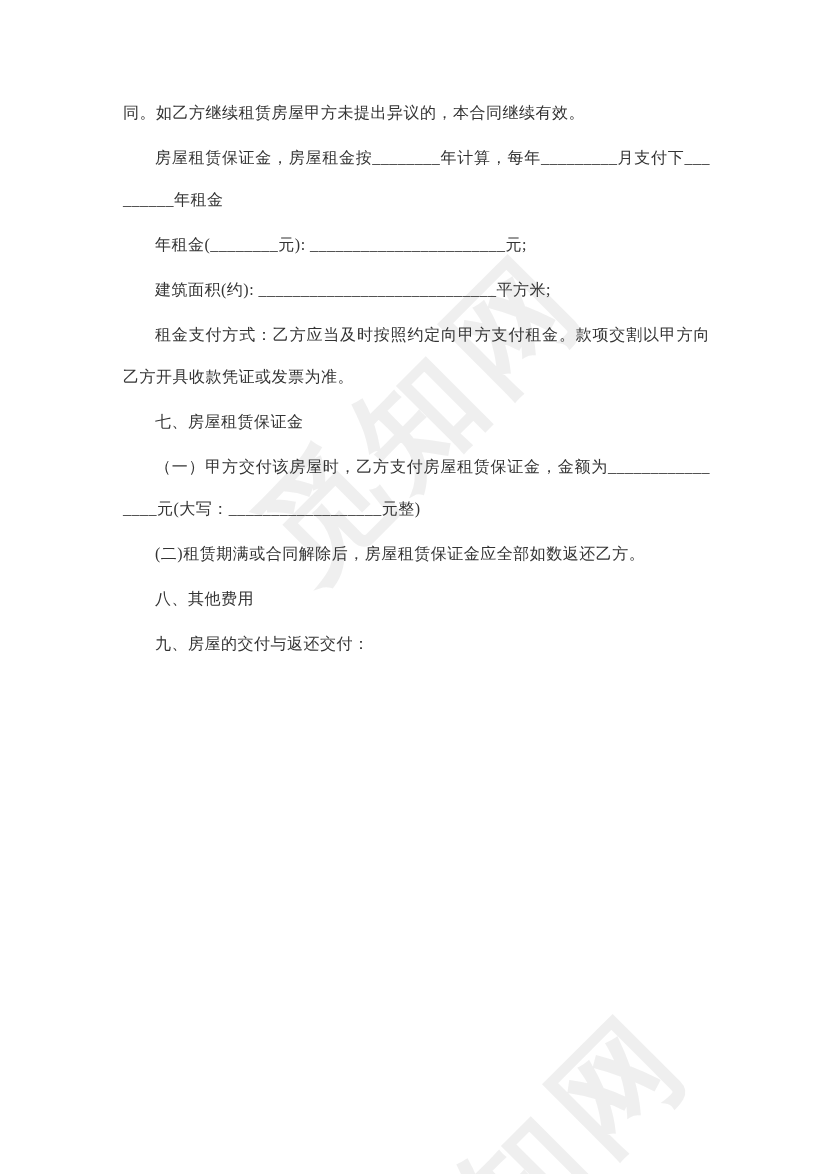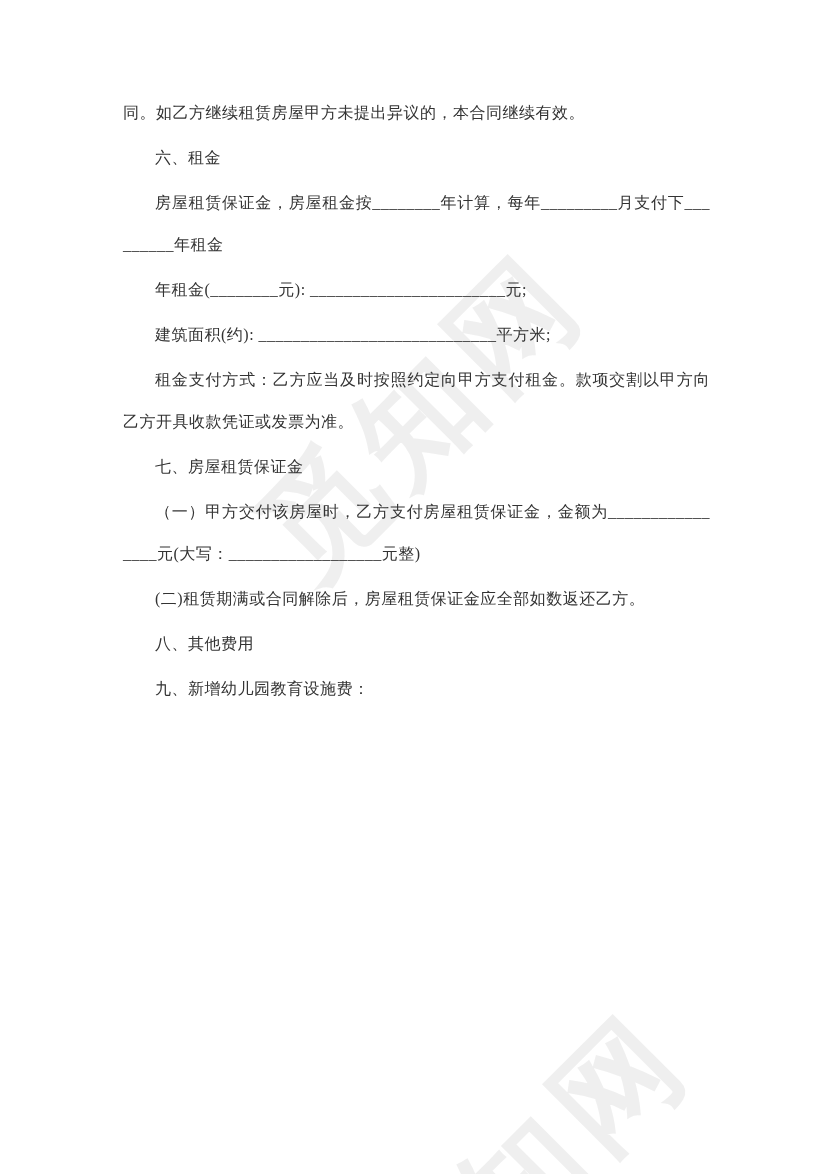--- a/index.html
+++ b/index.html
@@ -54,25 +54,24 @@
 <body>
 
 <div class="page">
 
   <div class="watermark" id="wm-center">觅知网</div>
 
   <div class="watermark" id="wm-bottom">觅知网</div>
 
   <div class="content">
     <p class="para">同。如乙方继续租赁房屋甲方未提出异议的，本合同继续有效。</p>
-    <p class="para indent">六、租金</p>
     <p class="para indent">房屋租赁保证金，房屋租金按________年计算，每年_________月支付下_________年租金</p>
     <p class="para indent">年租金(________元): _______________________元;</p>
     <p class="para indent">建筑面积(约): ____________________________平方米;</p>
     <p class="para indent">租金支付方式：乙方应当及时按照约定向甲方支付租金。款项交割以甲方向乙方开具收款凭证或发票为准。</p>
     <p class="para indent">七、房屋租赁保证金</p>
     <p class="para indent">（一）甲方交付该房屋时，乙方支付房屋租赁保证金，金额为________________元(大写：__________________元整)</p>
     <p class="para indent">(二)租赁期满或合同解除后，房屋租赁保证金应全部如数返还乙方。</p>
     <p class="para indent">八、其他费用</p>
-    <p class="para indent">九、新增幼儿园教育设施费：</p>
+    <p class="para indent">九、房屋的交付与返还交付：</p>
   </div>
 
 </div>
 
 </body></html>

